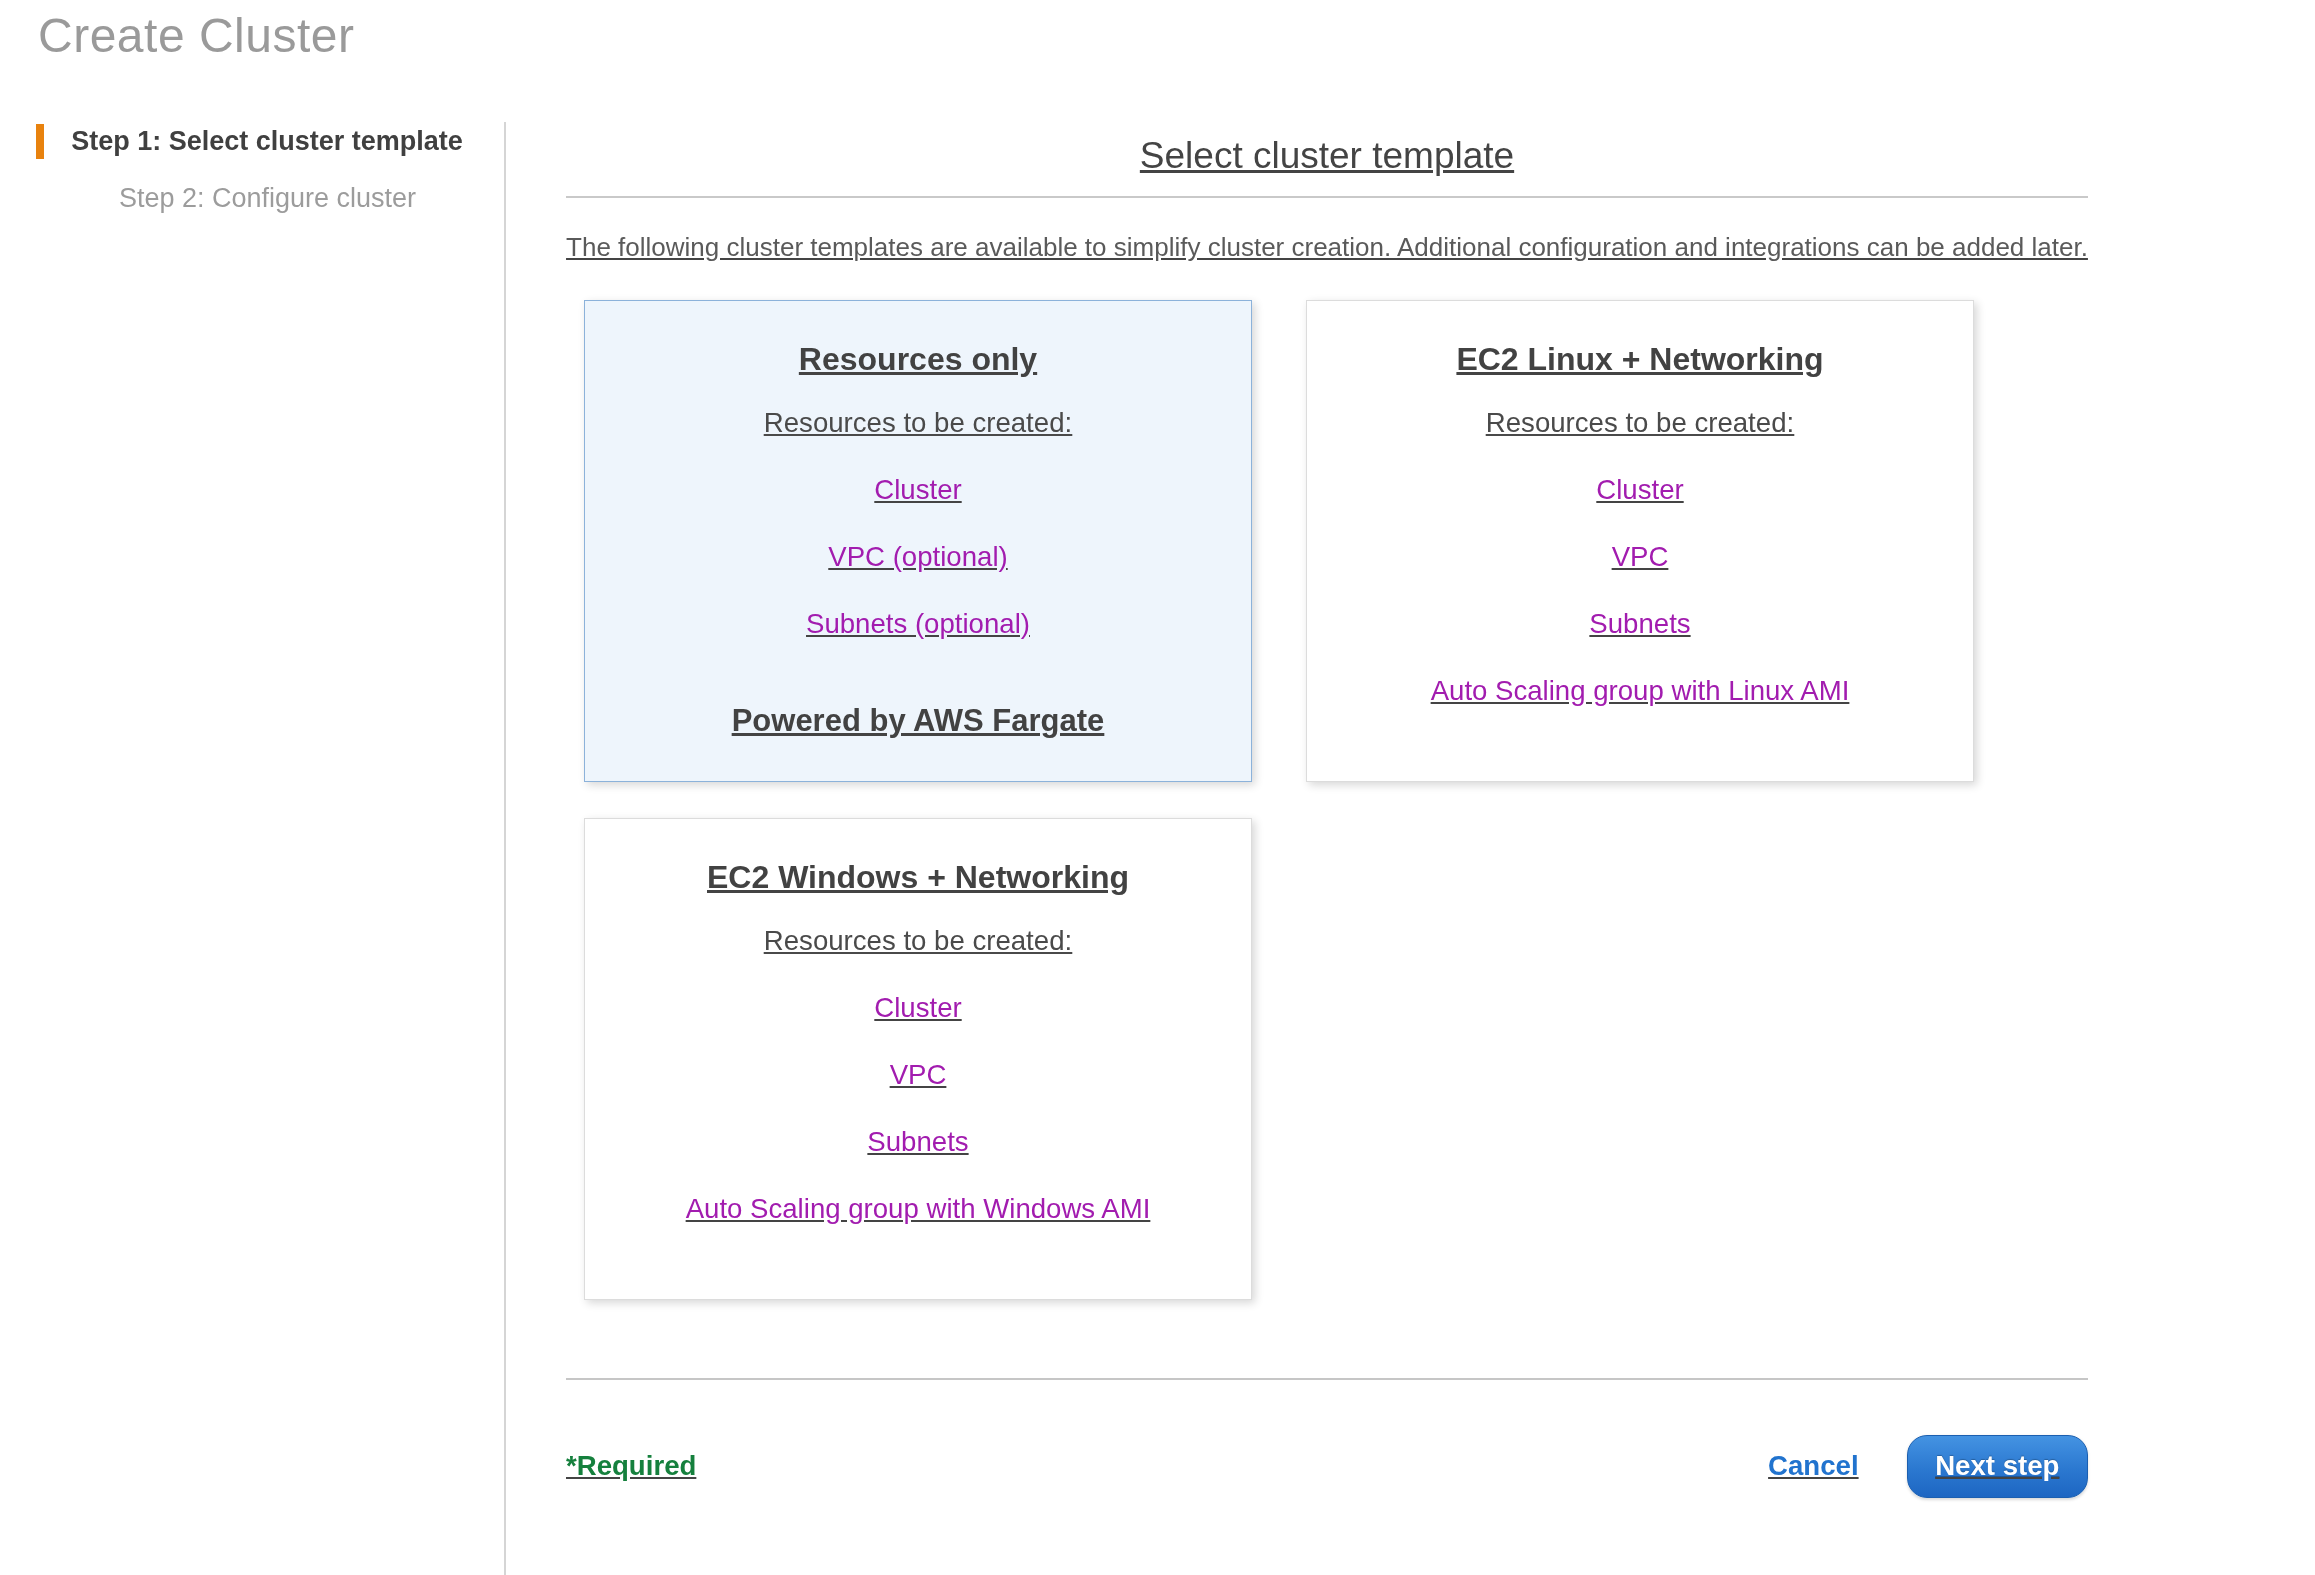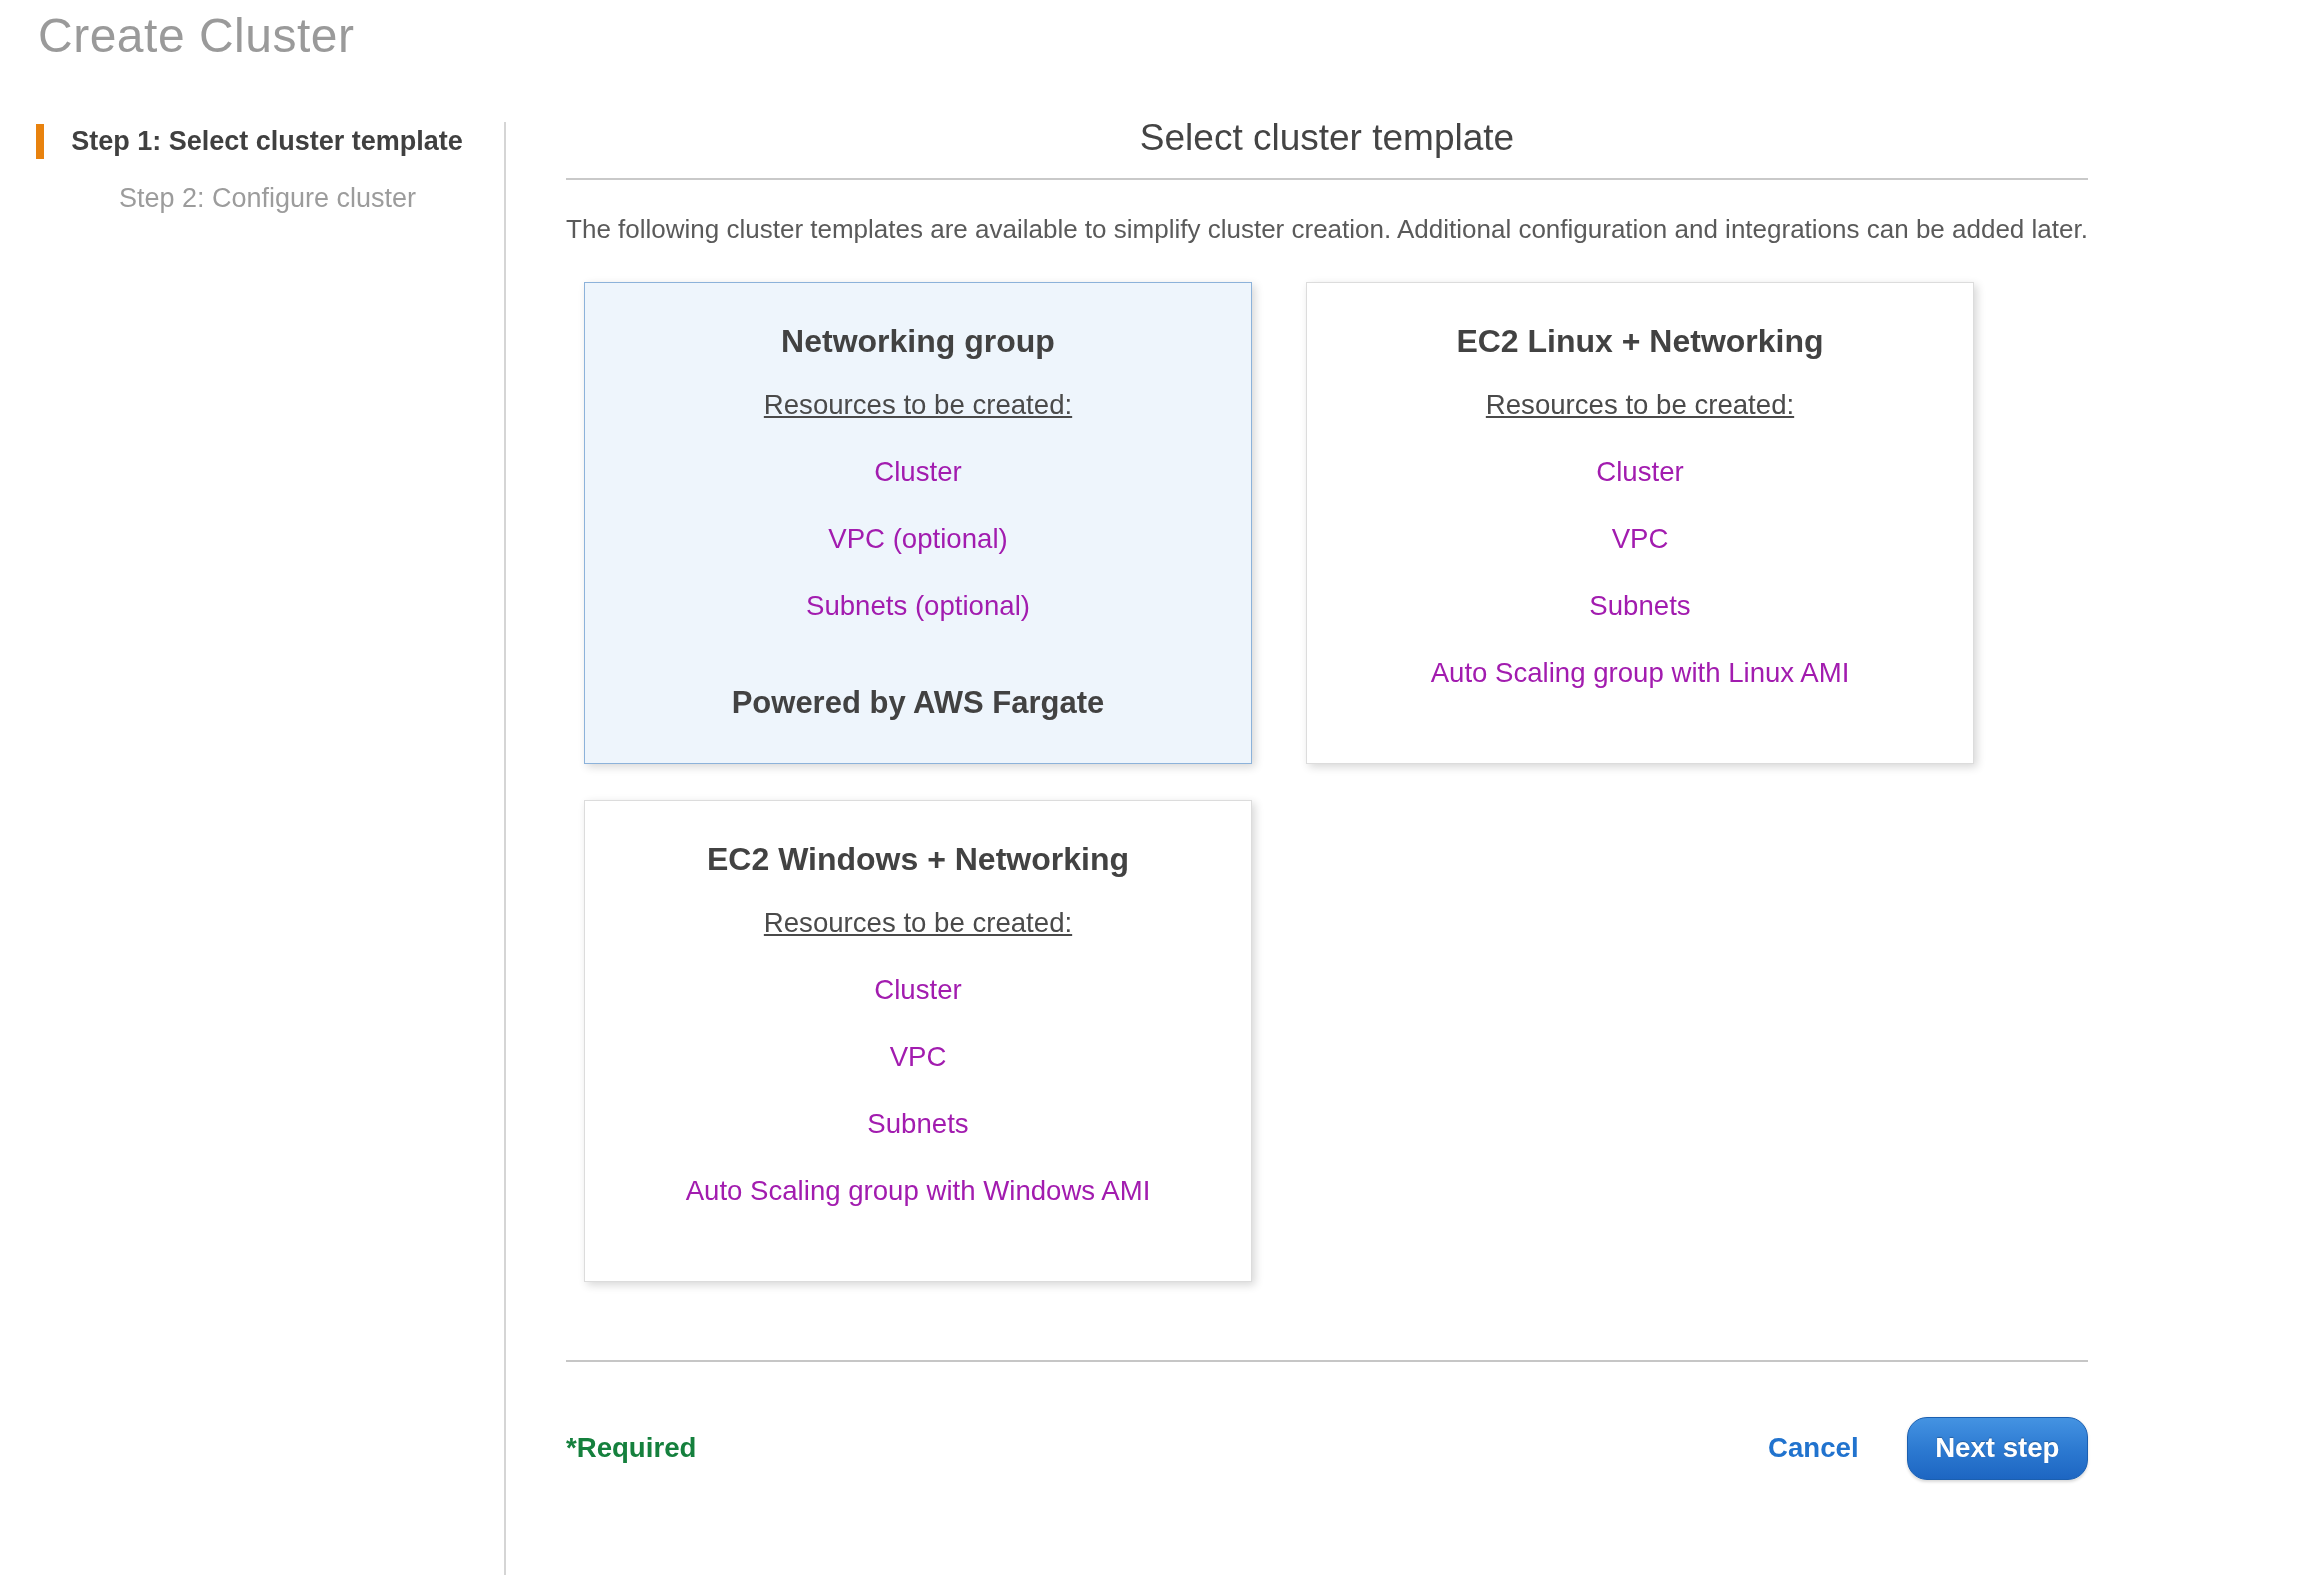--- a/index.html
+++ b/index.html
@@ -56,22 +56,23 @@
     top: 122px;
     bottom: 0;
     width: 1.9px;
     background: #d5d5d5;
   }
 
   
   .main {
     position: absolute;
     left: 566px;
-    top: 104px;
+    top: 122px;
     width: 1522px;
+    text-decoration: underline;
   }
   .section-heading {
     margin-top: 13.3px;
     font-size: 37px;
     font-weight: 400;
     color: #444444;
   }
   .heading-divider {
     margin-top: 19px;
     height: 1.9px;
@@ -194,21 +195,21 @@
 <div class="vertical-divider"></div>
 
 <main class="main">
   <h2 class="section-heading">Select cluster template</h2>
   <hr class="heading-divider">
   <p class="section-description">The following cluster templates are available to simplify cluster creation. Additional configuration and integrations can be added later.</p>
 
   <div class="cards-grid">
 
     <div class="card selected">
-      <div class="card-title">Networking group</div>
+      <div class="card-title">Resources only</div>
       <div class="card-resources-label">Resources to be created:</div>
       <div class="card-resource">Cluster</div>
       <div class="card-resource">VPC (optional)</div>
       <div class="card-resource">Subnets (optional)</div>
       <div class="card-note">Powered by AWS Fargate</div>
     </div>
 
     <div class="card">
       <div class="card-title">EC2 Linux + Networking</div>
       <div class="card-resources-label">Resources to be created:</div>

